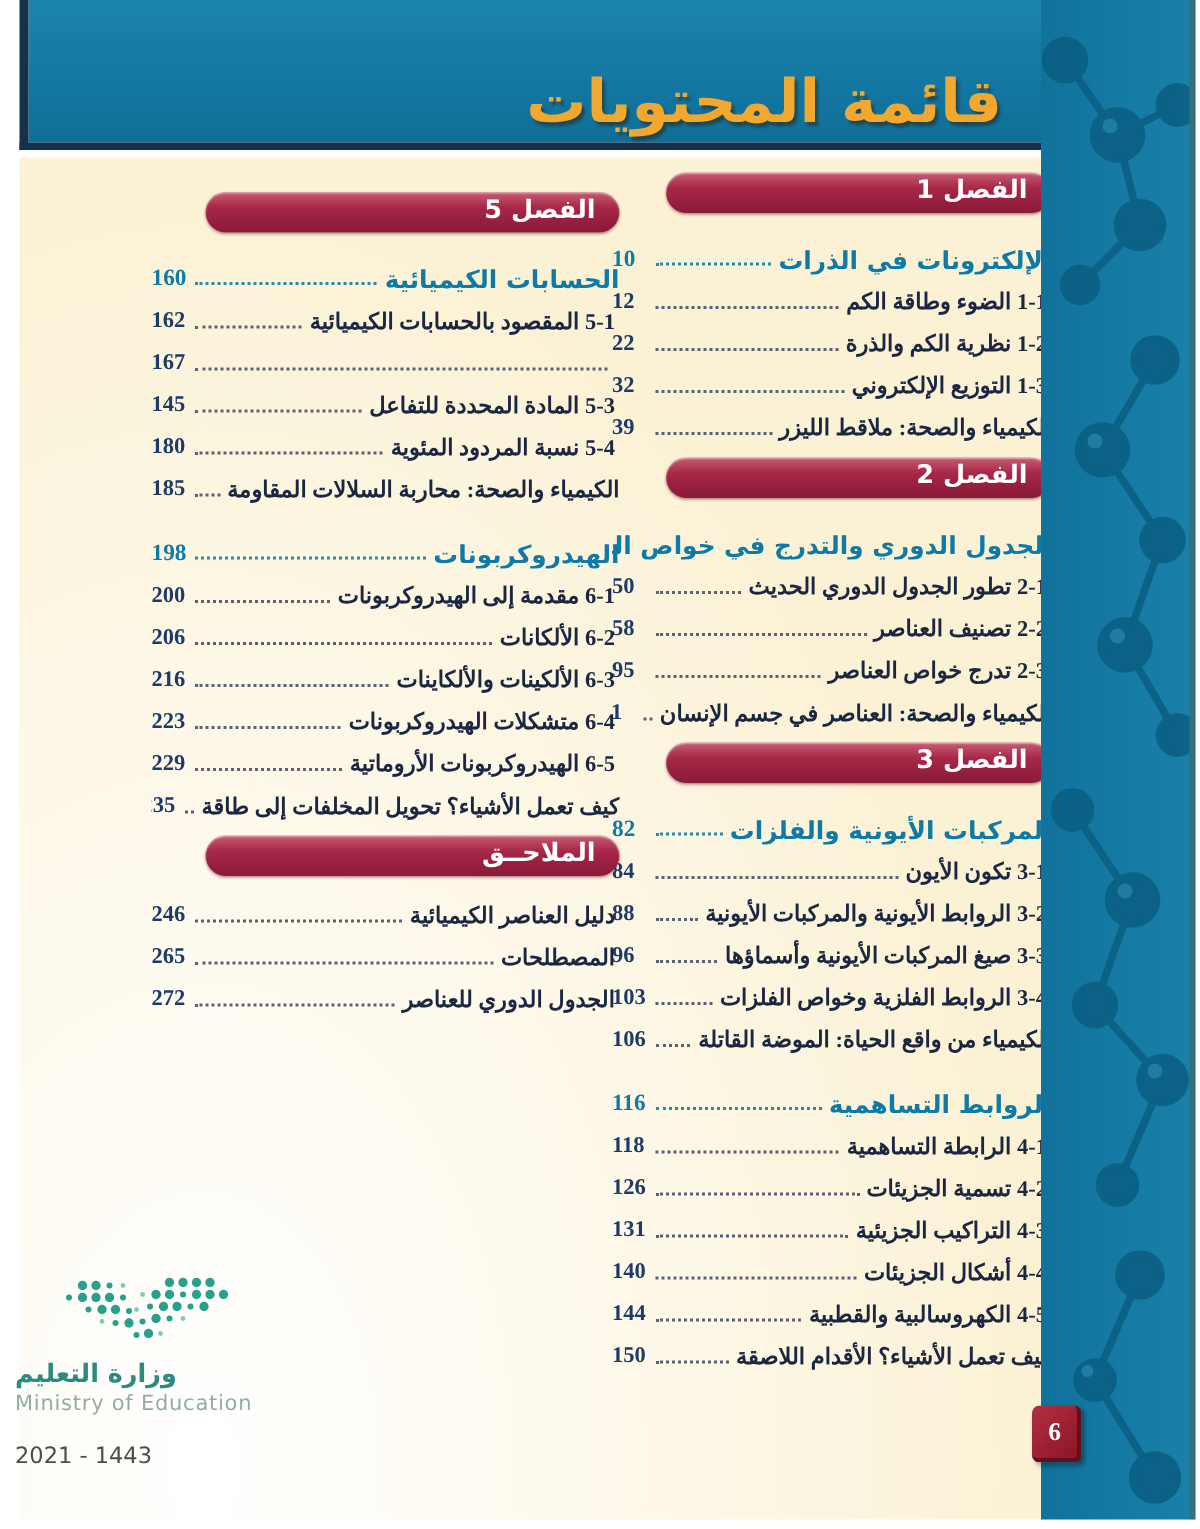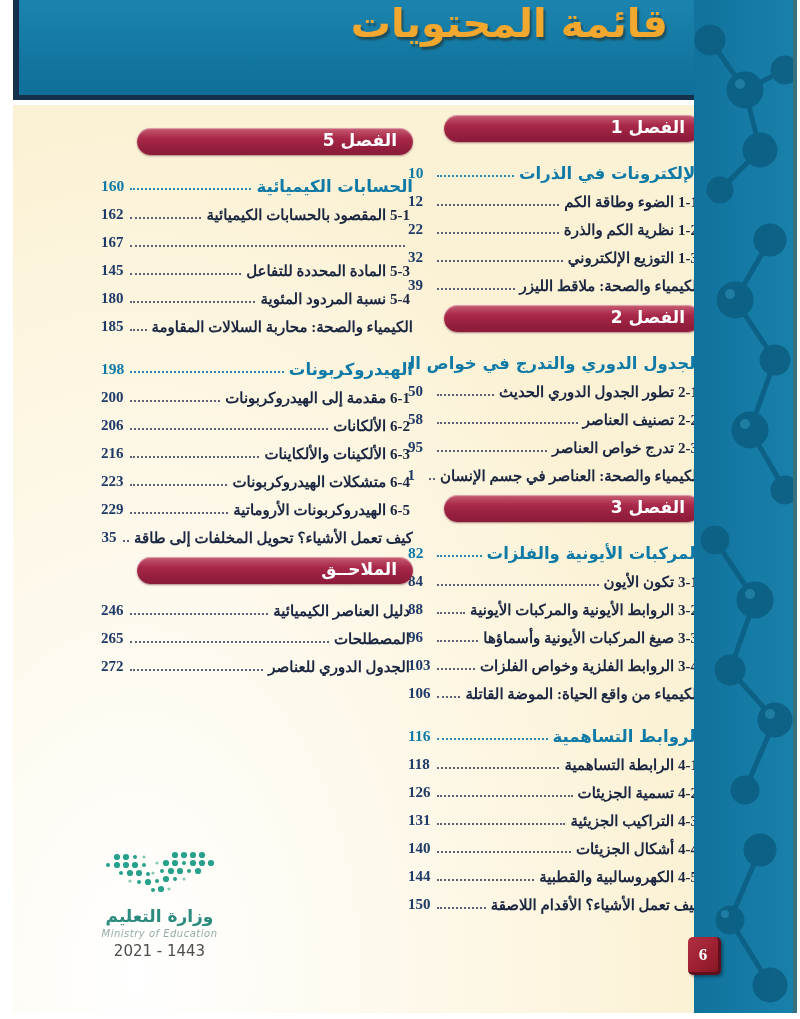--- a/index.html
+++ b/index.html
@@ -6,21 +6,21 @@
   body { background:#ffffff; font-family:"DejaVu Sans","Liberation Sans",sans-serif; }
   .page { position:relative; width:800px; height:1019px; background:#ffffff; overflow:hidden; direction:rtl; }
   .paper { position:absolute; left:13px; top:0; right:3px; bottom:6px; }
 
   
   .header-band {
     position:absolute; left:0; right:103px; top:0; height:100px;
     background:linear-gradient(180deg,#1b84ae 0%, #1478a2 55%, #0f6f98 100%);
     border-bottom:5px solid #14304a;
     border-left:6px solid #14304a;
-    display:flex; align-items:flex-start; justify-content:flex-start;
+    display:flex; align-items:flex-end; justify-content:flex-start;
   }
   .page-title {
     font-size:40px; font-weight:bold; color:#f2a72e;
     padding:0 26px 4px 0; letter-spacing:0;
     text-shadow:2px 3px 2px rgba(40,25,5,0.45);
   }
 
   
   .main-area {
     position:absolute; left:0; right:103px; top:105px; bottom:0;
@@ -68,25 +68,25 @@
 
   .section-row { height:33px; }
   .section-row .t { font-family:"DejaVu Sans","Liberation Sans",sans-serif;
                     font-size:16.5px; font-weight:bold; color:#0f7aa6; }
   .section-row .leader { border-bottom:2px dotted #2a89ae; margin-bottom:6px; }
   .section-row .p { color:#0f7aa6; font-size:15.5px; }
 
   .sub-row { padding-right:3px; }
 
   
-  .logo { position:absolute; right:550px; top:848px; width:175px; text-align:center; direction:rtl; }
+  .logo { position:absolute; right:612px; top:848px; width:175px; text-align:left; direction:rtl; }
   .logo-dots { display:block; margin:0 auto 6px auto; }
   .logo-ar { font-size:17px; font-weight:bold; color:#2c8a7e; letter-spacing:1px; }
-  .logo-en { font-size:10px; color:#93aca6; margin-top:2px; letter-spacing:0.5px;font-style:italic; }
-  .logo-years { font-size:15px; color:#4d4d4d; margin-top:3px; direction:ltr;
+  .logo-en { font-size:14px; color:#93aca6; margin-top:2px; letter-spacing:0.5px; }
+  .logo-years { font-size:15px; color:#4d4d4d; margin-top:17px; direction:ltr;
                 font-family:"DejaVu Sans","Liberation Sans",sans-serif; }
 </style>
 </head>
 <body>
 
 <div class="page">
   <div class="paper">
 
     <div class="header-band">
       <h1 class="page-title">قائمة المحتويات</h1>

